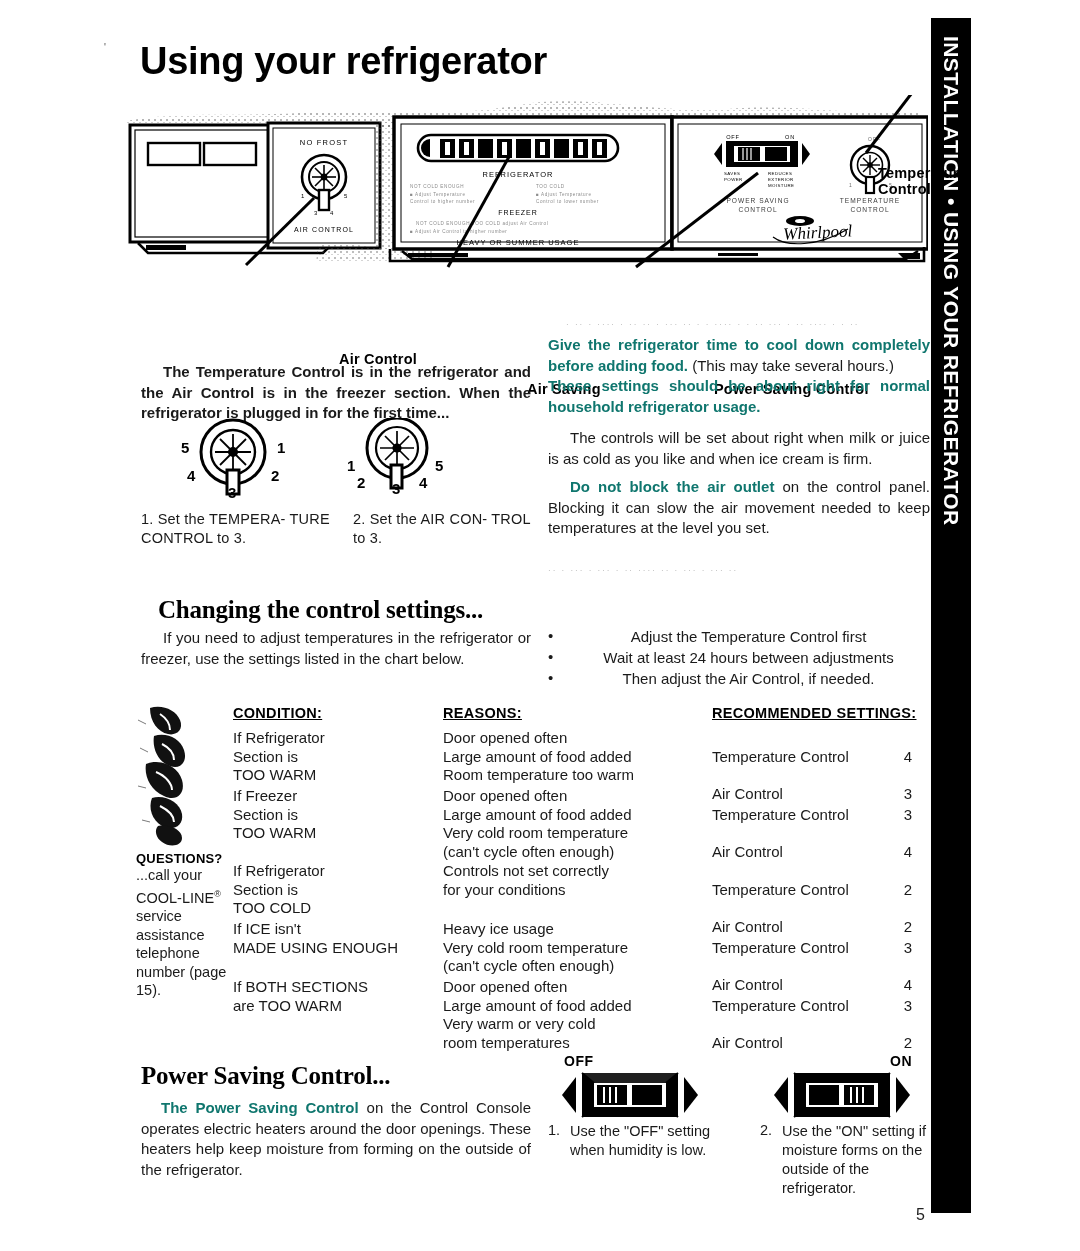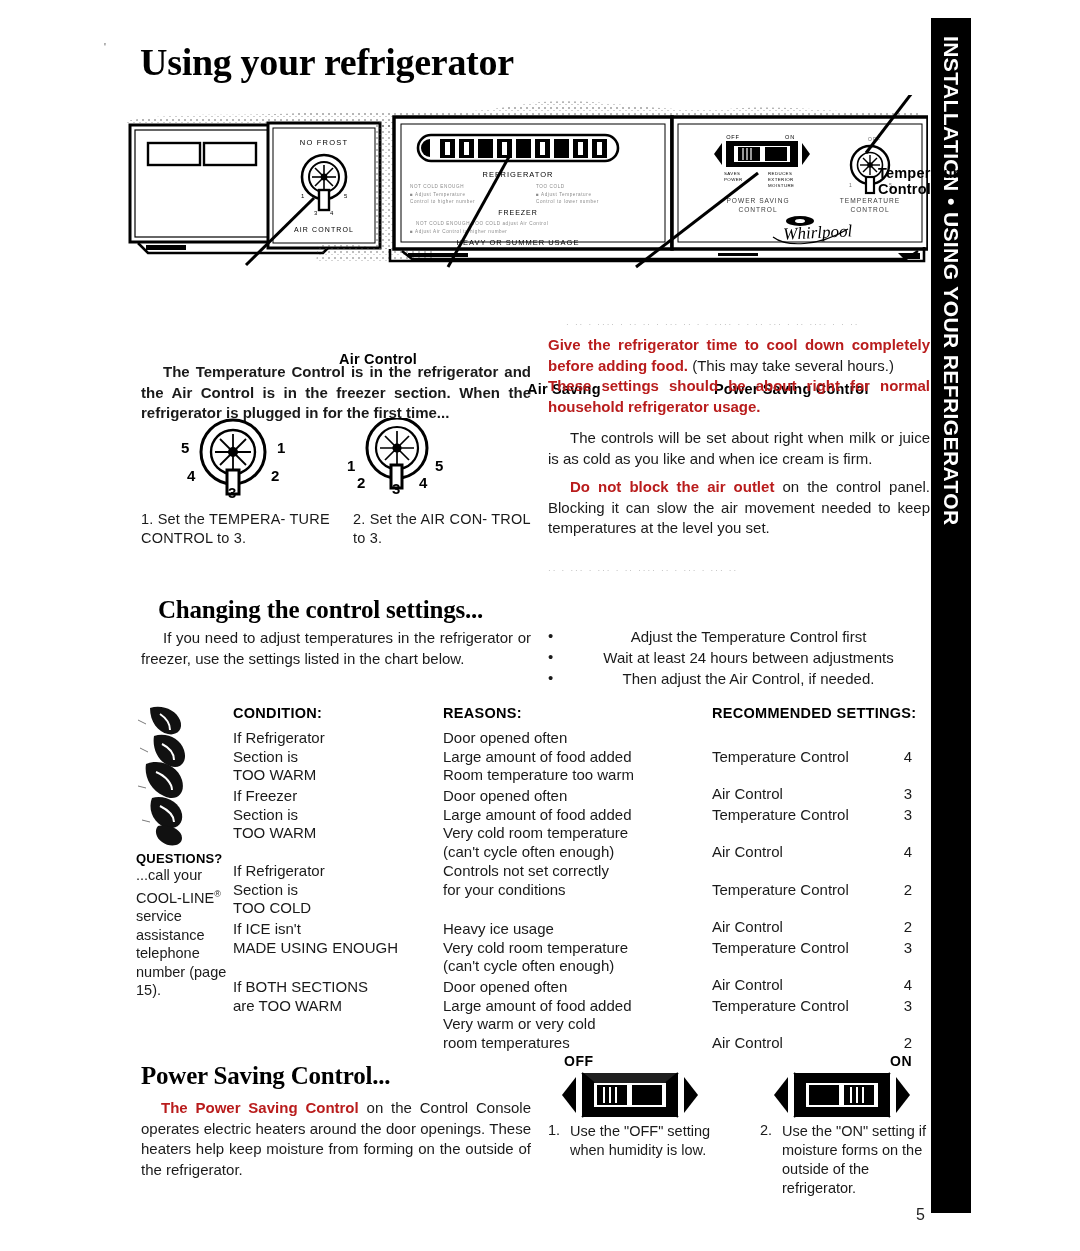--- a/index.html
+++ b/index.html
@@ -41,21 +41,21 @@
     font-weight: bold;
     letter-spacing: 0.4px;
     font-family: "Liberation Sans", sans-serif;
   }
 
   
   .page-title {
     position: absolute;
     left: 140px;
     top: 40px;
-    font-family: Liberation Serif, serif;
+    font-family: Liberation Sans, sans-serif;
     font-weight: bold;
     font-size: 38px;
     letter-spacing: -0.3px;
     color: #000;
   }
   .tiny-mark {
     position: absolute;
     left: 104px;
     top: 42px;
     font-size: 10px;
@@ -95,21 +95,21 @@
     letter-spacing: -0.2px;
   }
   .body {
     position: absolute;
     font-size: 15px;
     line-height: 20.5px;
     color: #1a1a1a;
     font-family: "Liberation Sans", sans-serif;
   }
   .body.just { text-align: justify; }
-  .body b { font-weight: bold; color: #b91c1c; }
+  .body b { font-weight: bold; color: #0f766e; }
   .indent { text-indent: 22px; }
 
   
   #setting-head { left: 141px; top: 330px; }
   #setting-p1   { left: 141px; top: 362px; width: 390px; font-weight: bold; }
 
   .dial-row {
     position: absolute;
     left: 141px;
     top: 418px;
@@ -162,20 +162,21 @@
     position: absolute;
     left: 0;
     top: -1px;
   }
   .chart-head {
     position: absolute;
     font-size: 14.5px;
     font-weight: bold;
     letter-spacing: 0.3px;
     color: #000;
+    text-decoration: underline;
   }
   #head-condition { left: 233px; top: 705px; }
   #head-reasons   { left: 443px; top: 705px; }
   #head-settings  { left: 712px; top: 705px; }
 
   .grp { position: absolute; }
   .grp .col-cond, .grp .col-reason, .grp .col-set {
     position: absolute;
     font-size: 15px;
     line-height: 18.6px;

